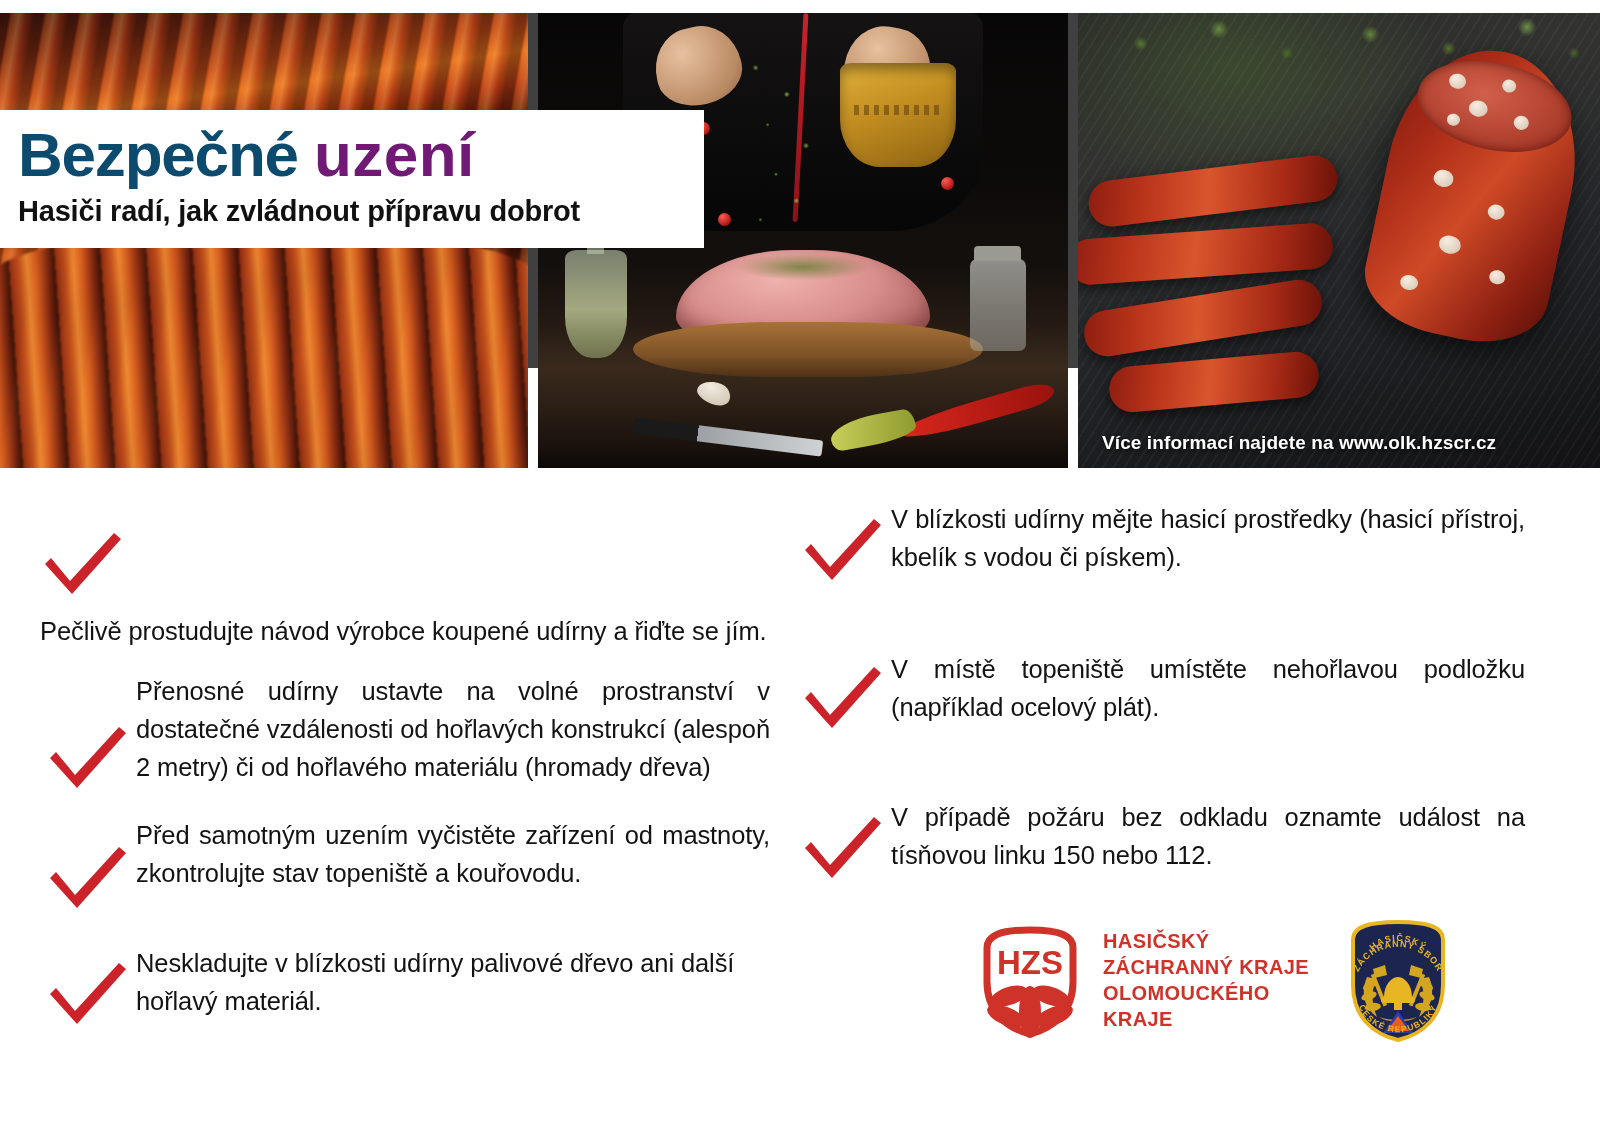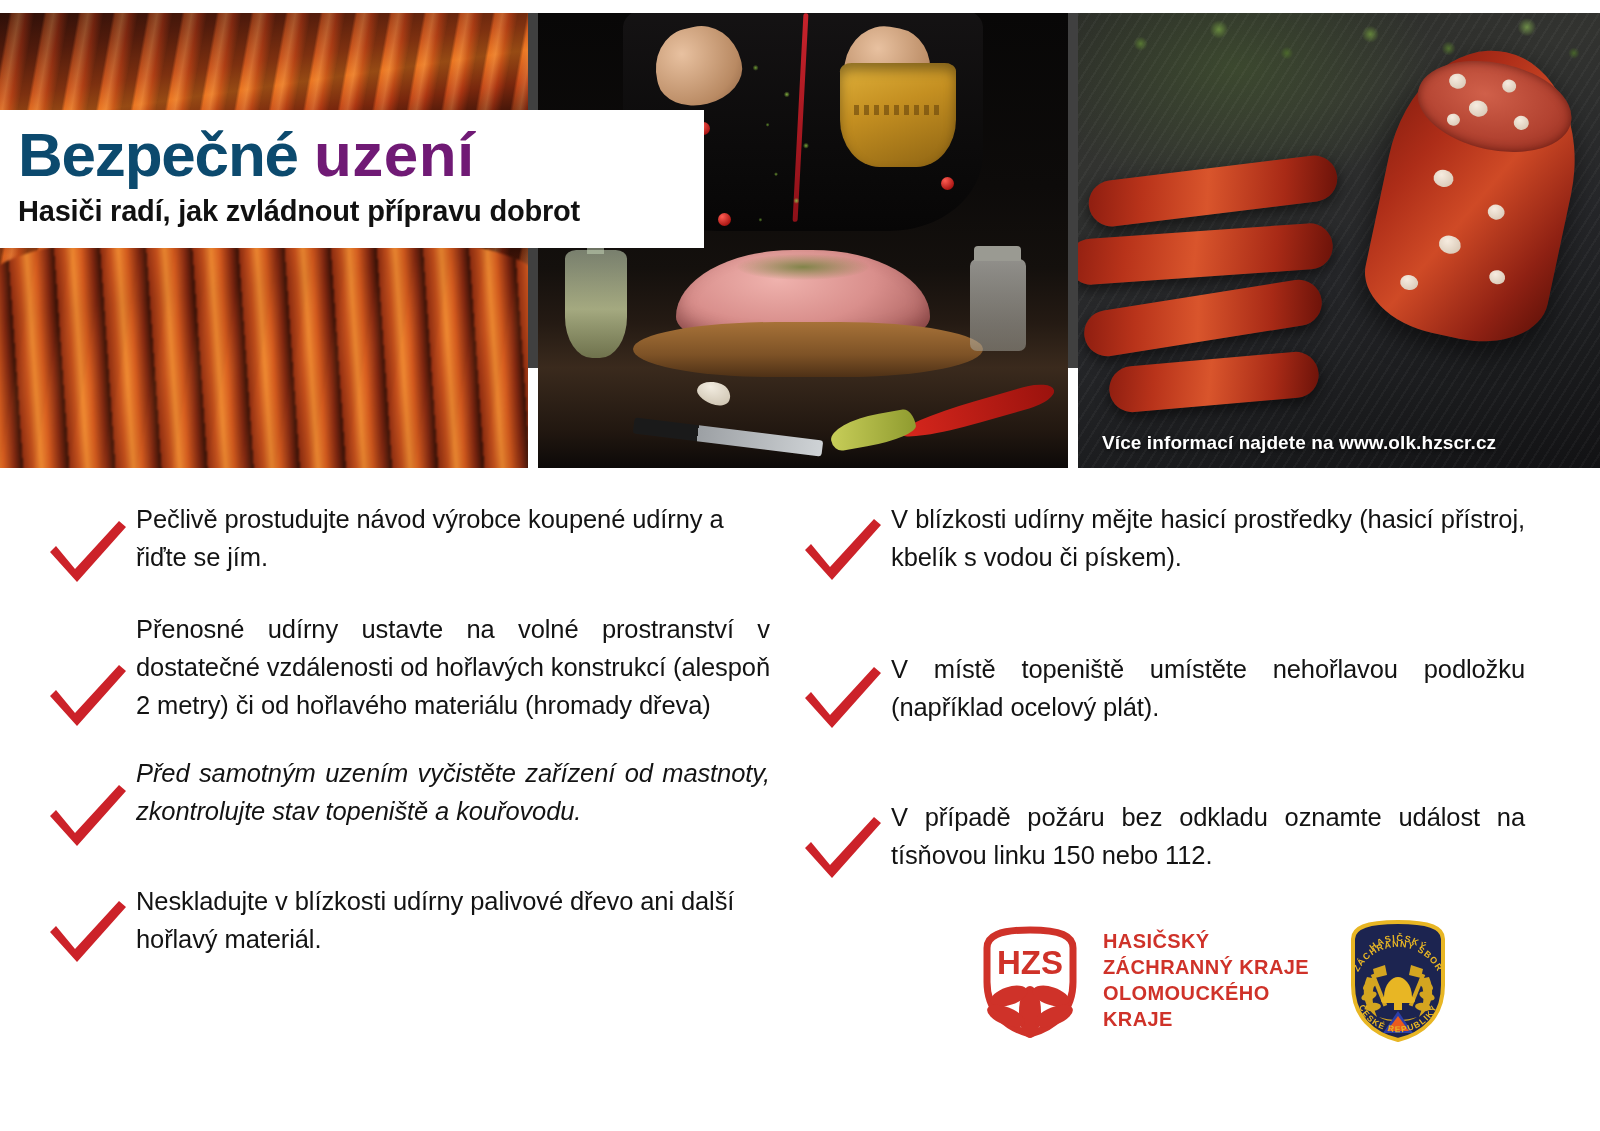--- a/index.html
+++ b/index.html
@@ -314,23 +314,23 @@
 
   
   .b1 .check { margin-top: 16px; }
   .b2 .check { margin-top: 50px; }
   .b3 .check { margin-top: 26px; }
   .b4 .check { margin-top: 14px; }
   .r1 .check { margin-top: 12px; }
   .r2 .check { margin-top: 14px; }
   .r3 .check { margin-top: 14px; }
 
-  .col-left  .b1 { margin-bottom: 22px; }
+  .col-left  .b1 { margin-bottom: 22px; flex-direction: column; }
   .col-left  .b2 { margin-bottom: 22px; }
-  .col-left  .b3 { margin-bottom: 30px; font-style: italic; }
+  .col-left  .b3 { margin-bottom: 30px; }
   .col-right .r1 { margin-bottom: 64px; }
   .col-right .r2 { margin-bottom: 64px; }
 
   
   .footer {
     position: absolute;
     left: 975px;
     top: 905px;
     width: 470px;
     height: 150px;

